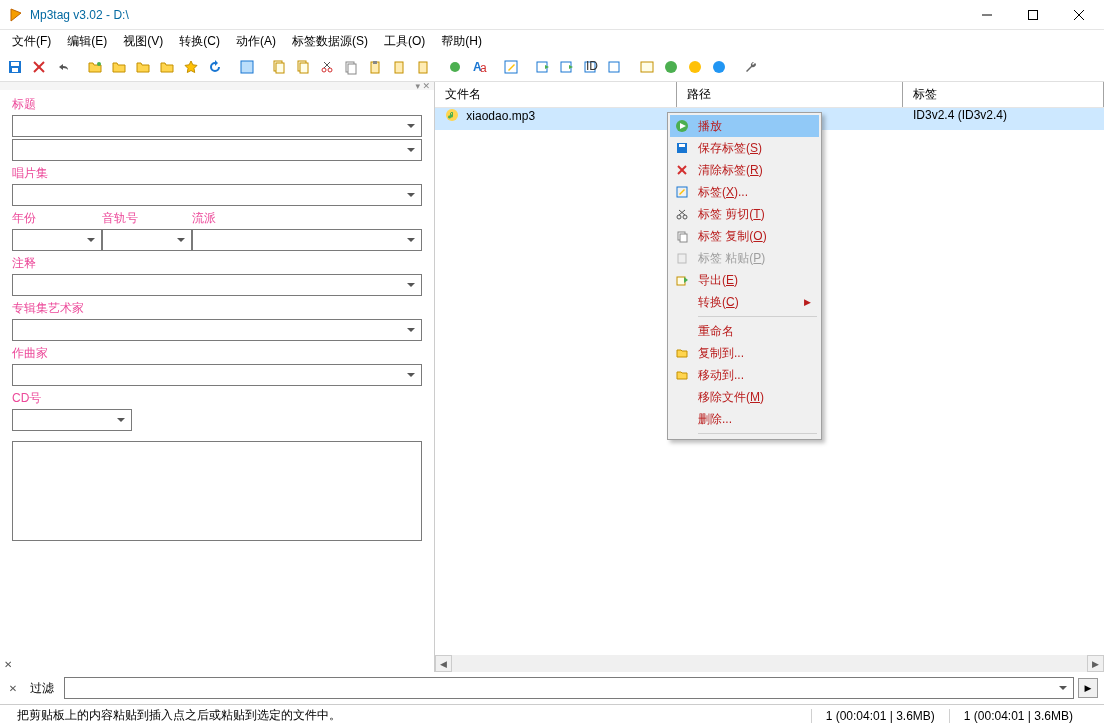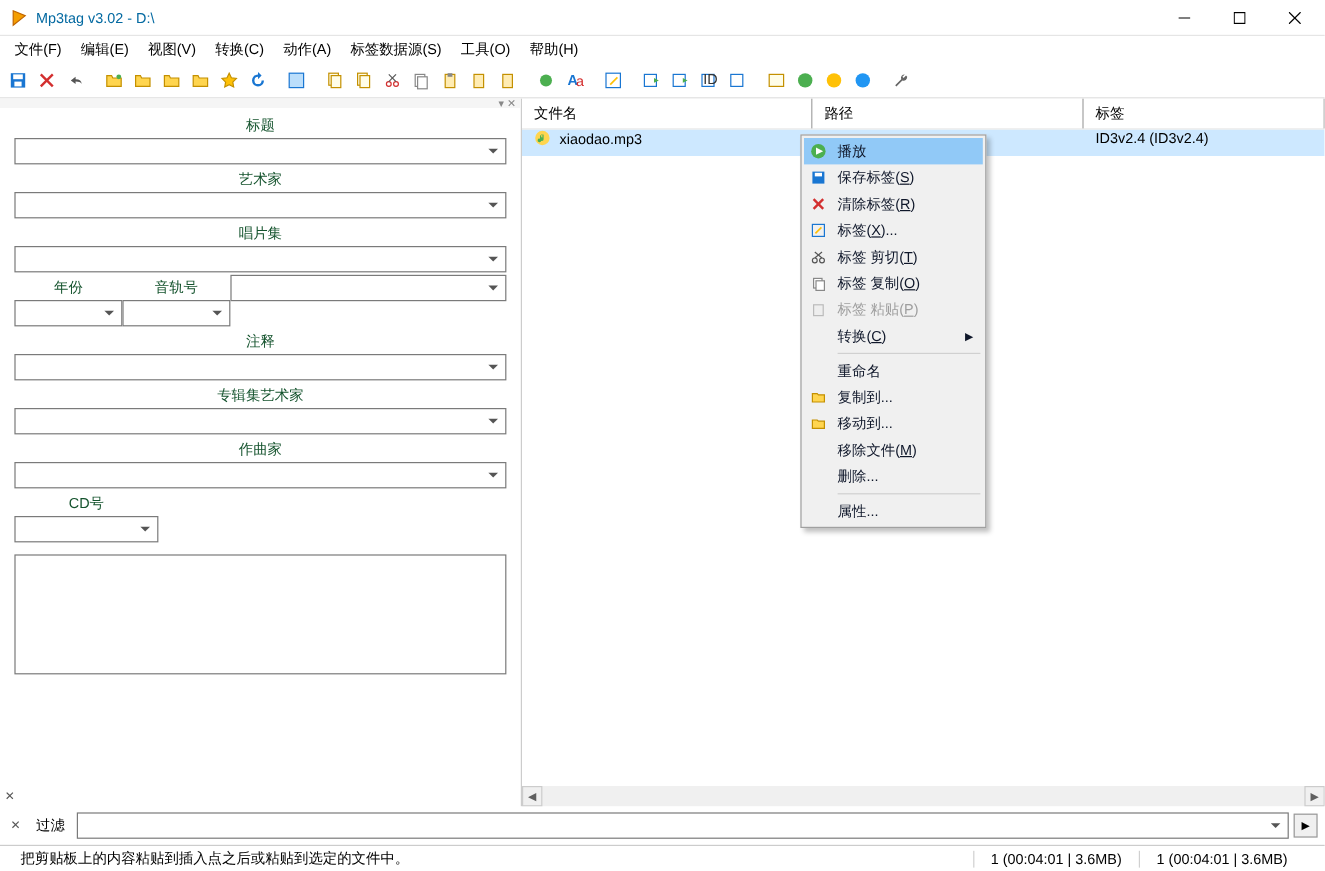--- a/index.html
+++ b/index.html
@@ -12,21 +12,21 @@
 .menubar { height: 22px; display: flex; align-items: center; padding: 0 4px; }
 .menuitem { padding: 2px 8px; color: #000; }
 .toolbar { height: 30px; display: flex; align-items: center; padding: 2px 4px; border-bottom: 1px solid #e0e0e0; gap: 2px; }
 .tbtn { width: 22px; height: 22px; display: flex; align-items: center; justify-content: center; border-radius: 2px; }
 .tsep { width: 6px; }
 .content { flex: 1; display: flex; overflow: hidden; position: relative; }
 .leftpane { width: 435px; border-right: 1px solid #ccc; display: flex; flex-direction: column; position: relative; }
 .grip { height: 8px; display: flex; align-items: center; justify-content: flex-end; padding-right: 4px; color: #888; font-size: 9px; background: #f5f5f5; }
 .form-scroll { flex: 1; overflow-y: auto; padding: 4px 12px; }
 .field { margin-bottom: 2px; }
-.field label { display: block; color: #14532d; padding: 2px 0; text-align: center; }
+.field label { display: block; color: #ec4899; padding: 2px 0; }
 .field .combo, .field input[type=text], .field select {
   width: 100%; height: 22px; border: 1px solid #7a7a7a; background: #fff; padding: 0 4px;
 }
 .row3 { display: flex; }
 .row3 .field { flex: 1; }
 .row3 .field.small { flex: 0 0 90px; }
 .combo { position: relative; }
 .combo::after { content: ""; position: absolute; right: 6px; top: 50%; margin-top: -2px; border: 4px solid transparent; border-top-color: #555; }
 .textarea { width: 100%; height: 100px; border: 1px solid #7a7a7a; resize: none; }
 .form-bottom-x { position: absolute; bottom: 2px; left: 4px; font-size: 10px; color: #555; }
@@ -37,21 +37,21 @@
 .list-body { flex: 1; position: relative; overflow: hidden; }
 .row { height: 22px; display: flex; align-items: flex-start; }
 .row.sel { background: #cde8ff; }
 .cell { padding: 0 10px; white-space: nowrap; overflow: hidden; }
 .file-ico { display: inline-block; vertical-align: middle; margin-right: 4px; }
 .hscroll { height: 17px; background: #f0f0f0; display: flex; align-items: center; }
 .hscroll .arrow { width: 17px; height: 17px; background: #f0f0f0; display: flex; align-items: center; justify-content: center; color: #606060; font-size: 9px; border: 1px solid #ccc; }
 .hscroll .track { flex: 1; }
 
 .context-menu { position: absolute; top: 4px; left: 232px; width: 155px; background: #f0f0f0; border: 1px solid #a0a0a0; box-shadow: 3px 3px 4px rgba(0,0,0,0.25); padding: 2px; z-index: 100; }
-.cm-item { height: 22px; display: flex; align-items: center; padding: 0 18px 0 28px; position: relative; color: #0f172a; white-space: nowrap; }
+.cm-item { height: 22px; display: flex; align-items: center; padding: 0 18px 0 28px; position: relative; color: #b91c1c; white-space: nowrap; }
 .cm-item.sel { background: #91c9f7; }
 .cm-item.disabled { color: #9e9e9e; }
 .cm-item .arrow { position: absolute; right: 8px; font-size: 9px; }
 .cm-item .ico { position: absolute; left: 4px; width: 16px; height: 16px; display: flex; align-items: center; justify-content: center; }
 .cm-sep { height: 1px; background: #d0d0d0; margin: 3px 2px 3px 28px; }
 .cm-item u { text-decoration: underline; }
 
 .filterbar { height: 32px; display: flex; align-items: center; padding: 0 6px; position: relative; }
 .filterbar .x { width: 14px; text-align: center; color: #555; font-size: 10px; }
 .filterbar label { margin: 0 10px; font-family: Liberation Serif, serif; }
@@ -279,37 +279,37 @@
 <div class="content">
 
   <div class="leftpane">
     <div class="grip">▾ ✕</div>
     <div class="form-scroll">
       <div class="field">
           <label>标题</label>
           <div class="combo"></div>
         </div>
       <div class="field">
-          <label>艺术家</label>
           <div class="combo"></div>
         </div>
       <div class="field">
           <label>唱片集</label>
           <div class="combo"></div>
         </div>
       <div class="row3">
         <div class="field small">
             <label>年份</label>
             <div class="combo"></div>
           </div>
         <div class="field small">
             <label>音轨号</label>
             <div class="combo"></div>
           </div>
         <div class="field">
+            <label>流派</label>
             <div class="combo"></div>
           </div>
       </div>
       <div class="field">
           <label>注释</label>
           <div class="combo"></div>
         </div>
       <div class="field">
           <label>专辑集艺术家</label>
           <div class="combo"></div>
@@ -405,20 +405,29 @@
           </div>
         <div class="cm-item disabled">
             <span class="ico">
               <svg width="14" height="14">
                 <rect x="3" y="3" width="8" height="9" fill="#eee" stroke="#bbb"></rect>
               </svg>
             </span>
             <span>标签 粘贴(<u>P</u>)</span>
           </div>
         <div class="cm-item">
+            <span class="ico">
+              <svg width="14" height="14">
+                <rect x="2" y="4" width="8" height="8" fill="#fffde7" stroke="#c49000"></rect>
+                <path d="M9 4l4 3-4 3z" fill="#4caf50"></path>
+              </svg>
+            </span>
+            <span>导出(<u>E</u>)</span>
+          </div>
+        <div class="cm-item">
             <span>转换(<u>C</u>)</span>
             <span class="arrow">▶</span>
           </div>
         <div class="cm-sep"></div>
         <div class="cm-item">
             <span>重命名</span>
           </div>
         <div class="cm-item">
             <span class="ico">
               <svg width="14" height="14">
@@ -435,23 +444,20 @@
             </span>
             <span>移动到...</span>
           </div>
         <div class="cm-item">
             <span>移除文件(<u>M</u>)</span>
           </div>
         <div class="cm-item">
             <span>删除...</span>
           </div>
         <div class="cm-sep"></div>
-        <div class="cm-item">
-            <span>属性...</span>
-          </div>
       </div>
     </div>
     <div class="hscroll">
       <div class="arrow">◀</div>
       <div class="track"></div>
       <div class="arrow">▶</div>
     </div>
   </div>
 </div>
 

